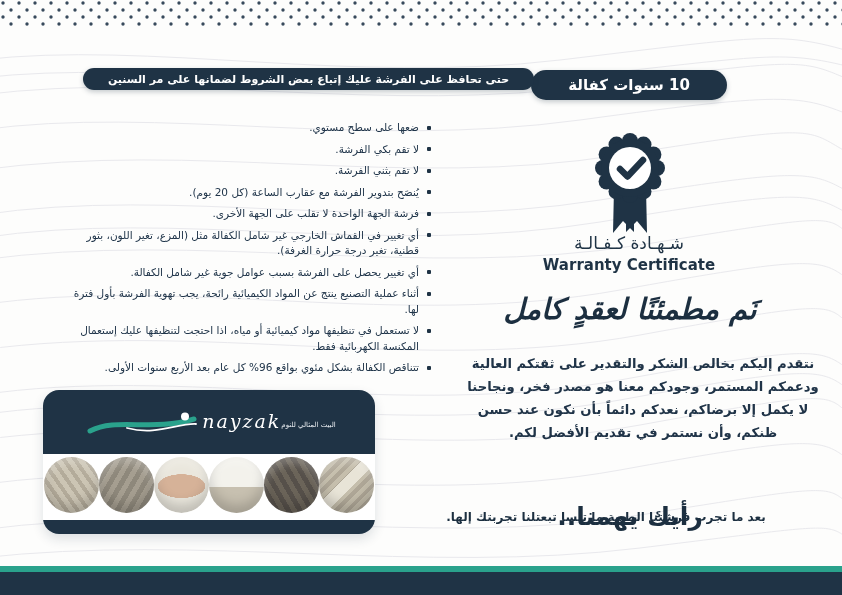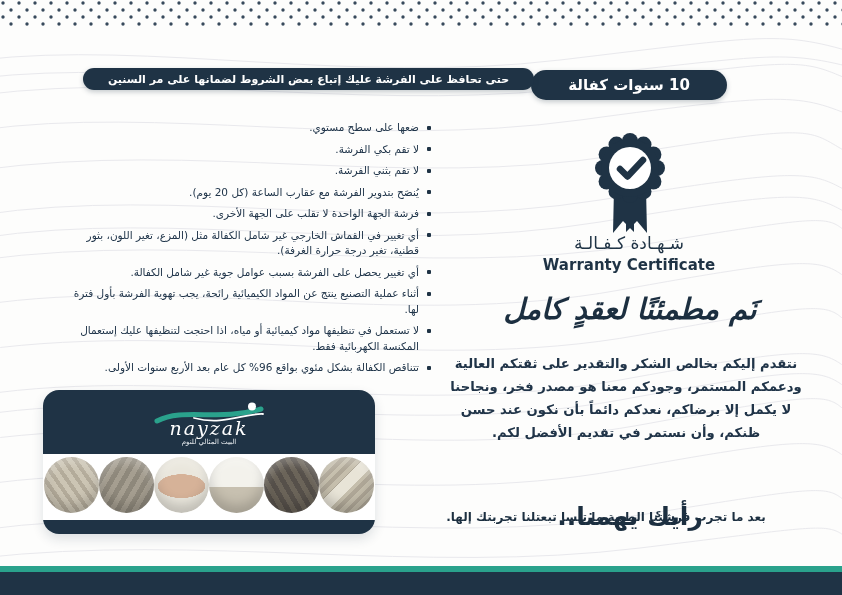--- a/index.html
+++ b/index.html
@@ -16,21 +16,21 @@
     background:#1f3345; color:#fff; display:flex; align-items:center; justify-content:center;
     font-size:15px; font-weight:bold; direction:rtl; letter-spacing:.5px;
     box-shadow:0 2px 5px rgba(31,51,69,.25);
   }
   .badge-wrap{left:580px; top:128px; width:100px; height:108px;}
   .cert-ar{left:511px; top:233px; width:236px; text-align:center; font-size:17px;
     direction:rtl; color:#1f3345; letter-spacing:1px;}
   .cert-en{left:511px; top:256px; width:236px; text-align:center; font-size:15px; font-weight:bold;}
   .callig-main{left:450px; top:292px; width:360px; text-align:center; direction:rtl;
     font-size:29px; font-weight:bold; color:#1c2f40;font-style:italic;}
-  .thanks-par{left:448px; top:352px; width:356px; text-align:center; direction:rtl;
+  .thanks-par{left:465px; top:352px; width:356px; text-align:center; direction:rtl;
     font-size:13.2px; line-height:23px; font-weight:600; color:#203448;}
   .callig-feedback{left:490px; top:468px; width:280px; text-align:center; direction:rtl;
     font-size:25px; font-weight:bold; color:#1c2f40;margin-top:34px;}
   .feedback-note{left:416px; top:510px; width:380px; text-align:center; direction:rtl;
     font-size:12px; font-weight:bold; color:#1c2f40;}
 
   
   .cond-banner{
     left:55px; top:68px; width:451px; height:22px; border-radius:12px;
     background:#1f3345; color:#fff; display:flex; align-items:center; justify-content:center;
@@ -47,21 +47,21 @@
     content:""; position:absolute; right:1px; top:5.5px; width:4px; height:4px;
     background:#1f3345; border-radius:1px;
   }
 
   
   .card{
     left:43px; top:390px; width:332px; height:144px; border-radius:16px;
     background:#fff; overflow:hidden; box-shadow:0 5px 12px rgba(31,51,69,.14);
   }
   .card-header{
-    height:60px; background:#1f3345; display:flex; flex-direction:column;
+    height:60px; background:#1f3345; display:flex; 
     align-items:center; justify-content:center; padding-top:4px;
   }
   .logo-text{
     font-family:"DejaVu Serif",serif; font-style:italic; font-size:19px; color:#fff;
     letter-spacing:2px; line-height:16px; margin-top:-6px;
   }
   .logo-tagline{font-size:7px; color:#e9edf1; direction:rtl; margin-top:2px; letter-spacing:.5px;}
   .card-photos{
     height:62px; background:#fff; display:flex; align-items:center;
     justify-content:space-between; padding:0 1px;

